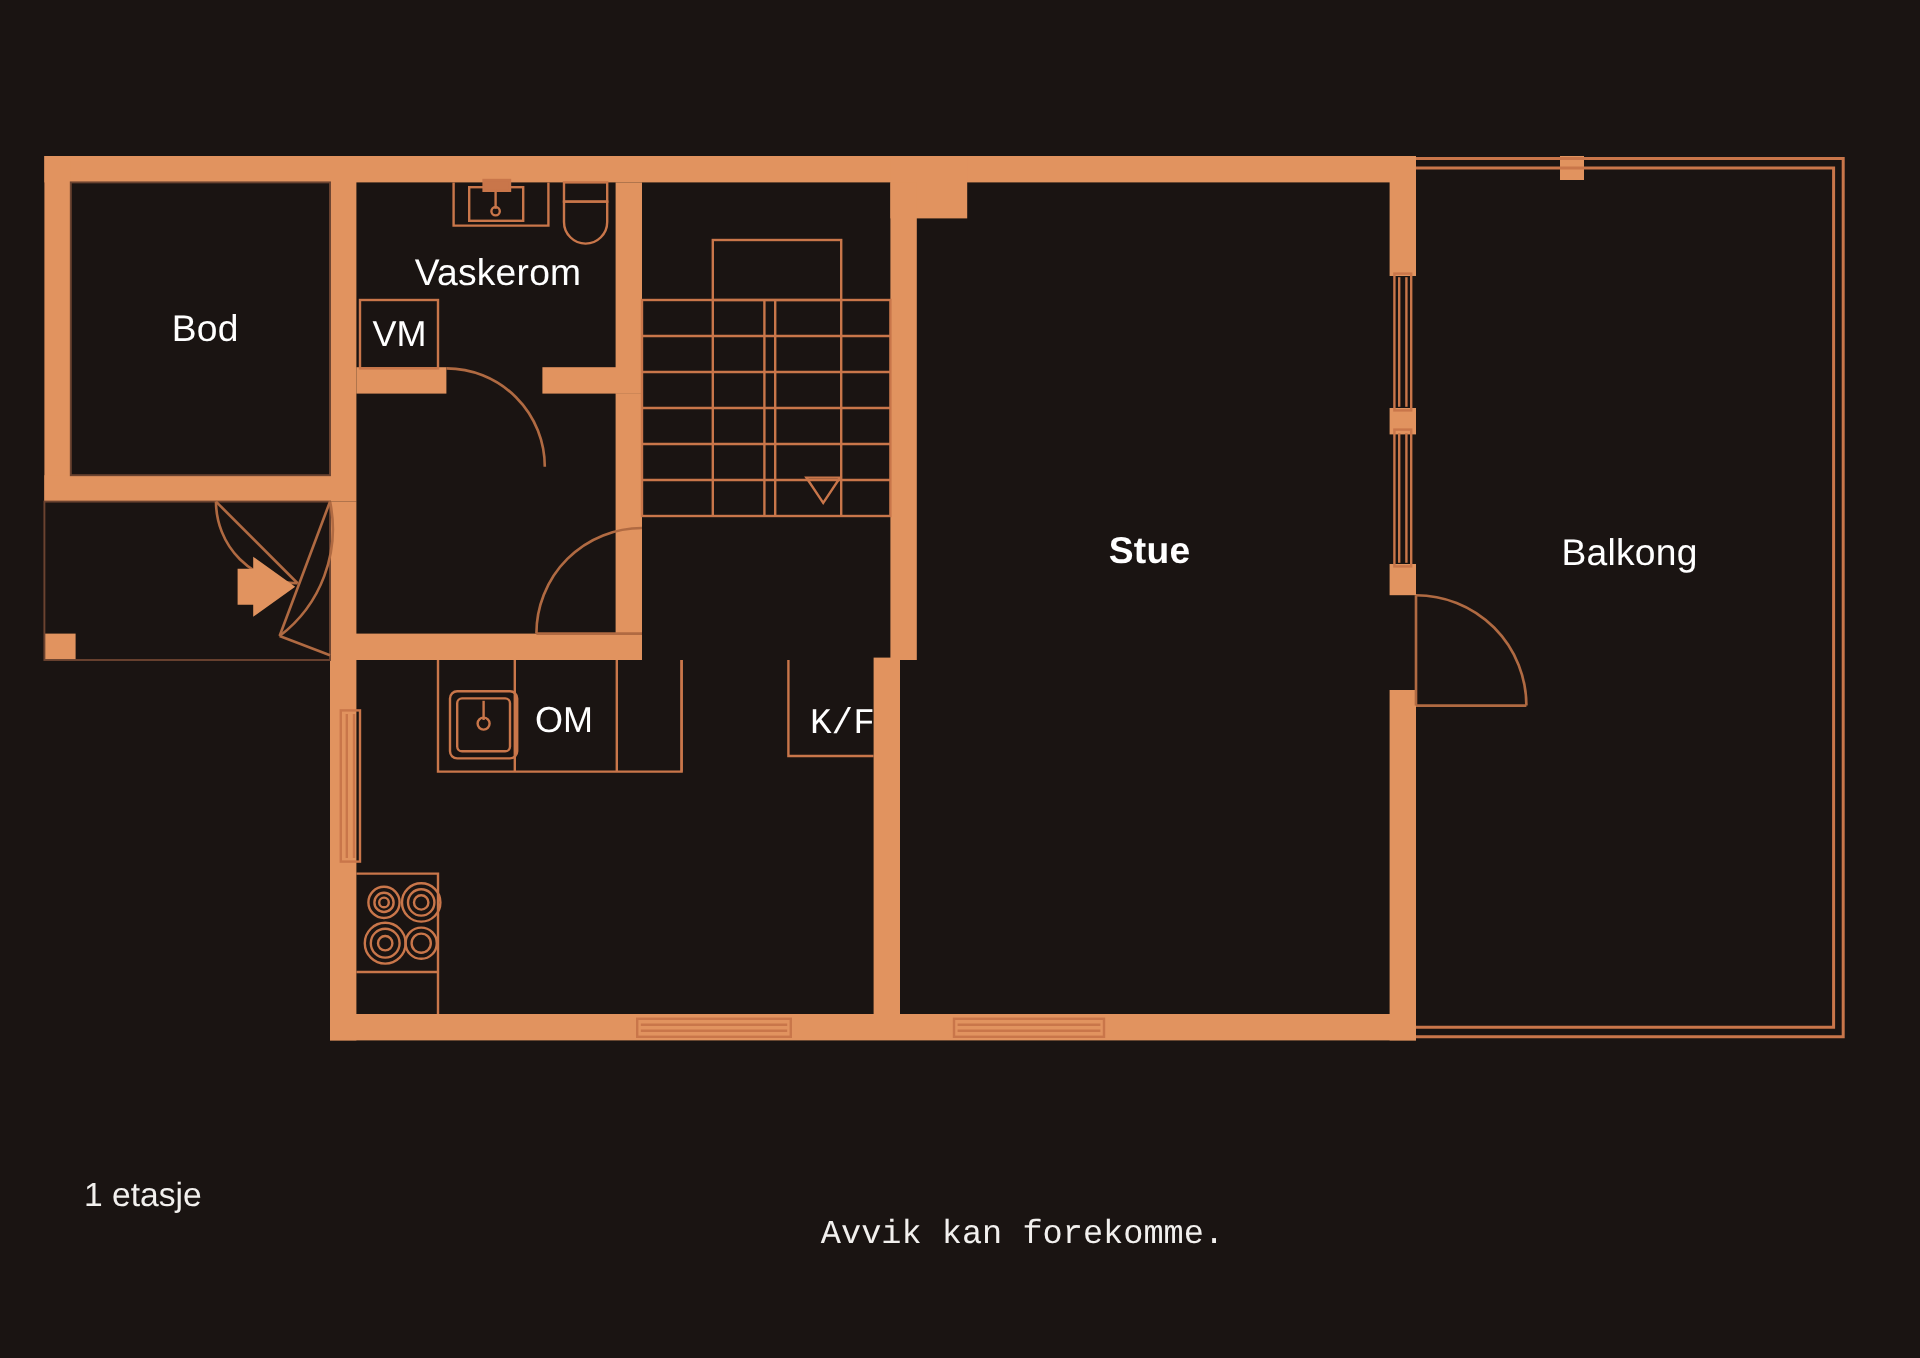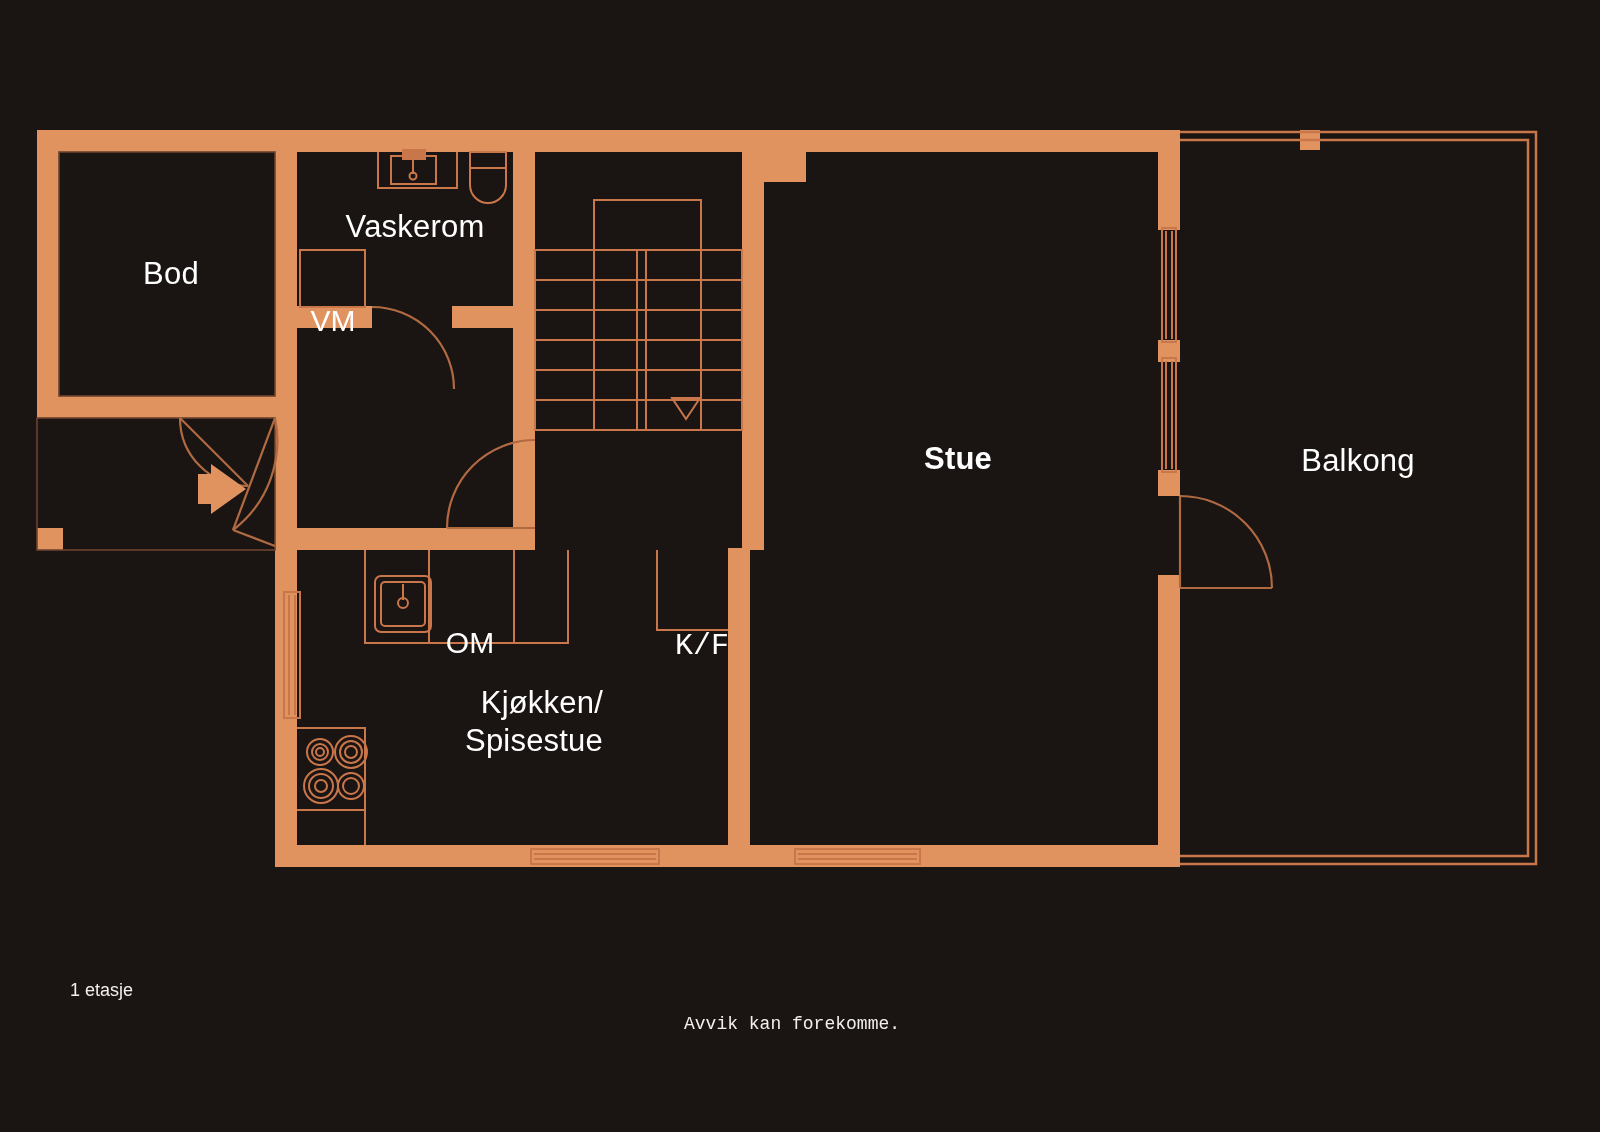--- a/index.html
+++ b/index.html
@@ -27,42 +27,41 @@
     height: 1132px;
     display: block;
   }
   .room-label {
     position: absolute;
     color: #ffffff;
     font-family: "Liberation Sans", sans-serif;
     font-size: 31px;
     font-weight: 400;
     white-space: pre;
-    text-align: right;
+    text-align: left;
     letter-spacing: 0.2px;
     line-height: 1.22;
     transform: translate(-50%, -50%);
     pointer-events: none;
   }
   .appliance-label {
     position: absolute;
     color: #ffffff;
     font-family: "Liberation Sans", sans-serif;
     font-size: 30px;
     font-weight: 400;
     white-space: pre;
     transform: translate(-50%, -50%);
     pointer-events: none;
-    margin-top: 42px;
   }
   .footer-text {
     position: absolute;
     color: #f2f0ee;
     font-family: "Liberation Sans", sans-serif;
-    font-size: 18px;
+    font-size: 28px;
     font-weight: 400;
     white-space: pre;
     text-align: right;
   }
   #floor-name {
     left: 70px;
     top: 980px;
   }
   #disclaimer-line-1 {
     left: 590px;
@@ -255,22 +254,20 @@
   </svg>
 
   <div class="room-label" style="left:171px; top:274px;">Bod</div>
 
   <div class="room-label" style="left:415px; top:227px;">Vaskerom</div>
 
   <div class="room-label" style="left:958px; top:459px;font-weight:bold;">Stue</div>
 
   <div class="room-label" style="left:1358px; top:461px;">Balkong</div>
 
-  <div class="room-label" style="left:534px; top:722px;">Kjøkken/
-Spisestue</div>
 
   <div class="appliance-label" style="left:333px; top:279px;">VM</div>
 
   <div class="appliance-label" style="left:470px; top:601px;">OM</div>
 
   <div class="appliance-label" style="left:702px; top:604px;font-family:Liberation Mono, monospace;">K/F</div>
 
   <div class="footer-text" id="floor-name">1 etasje</div>
 
 

